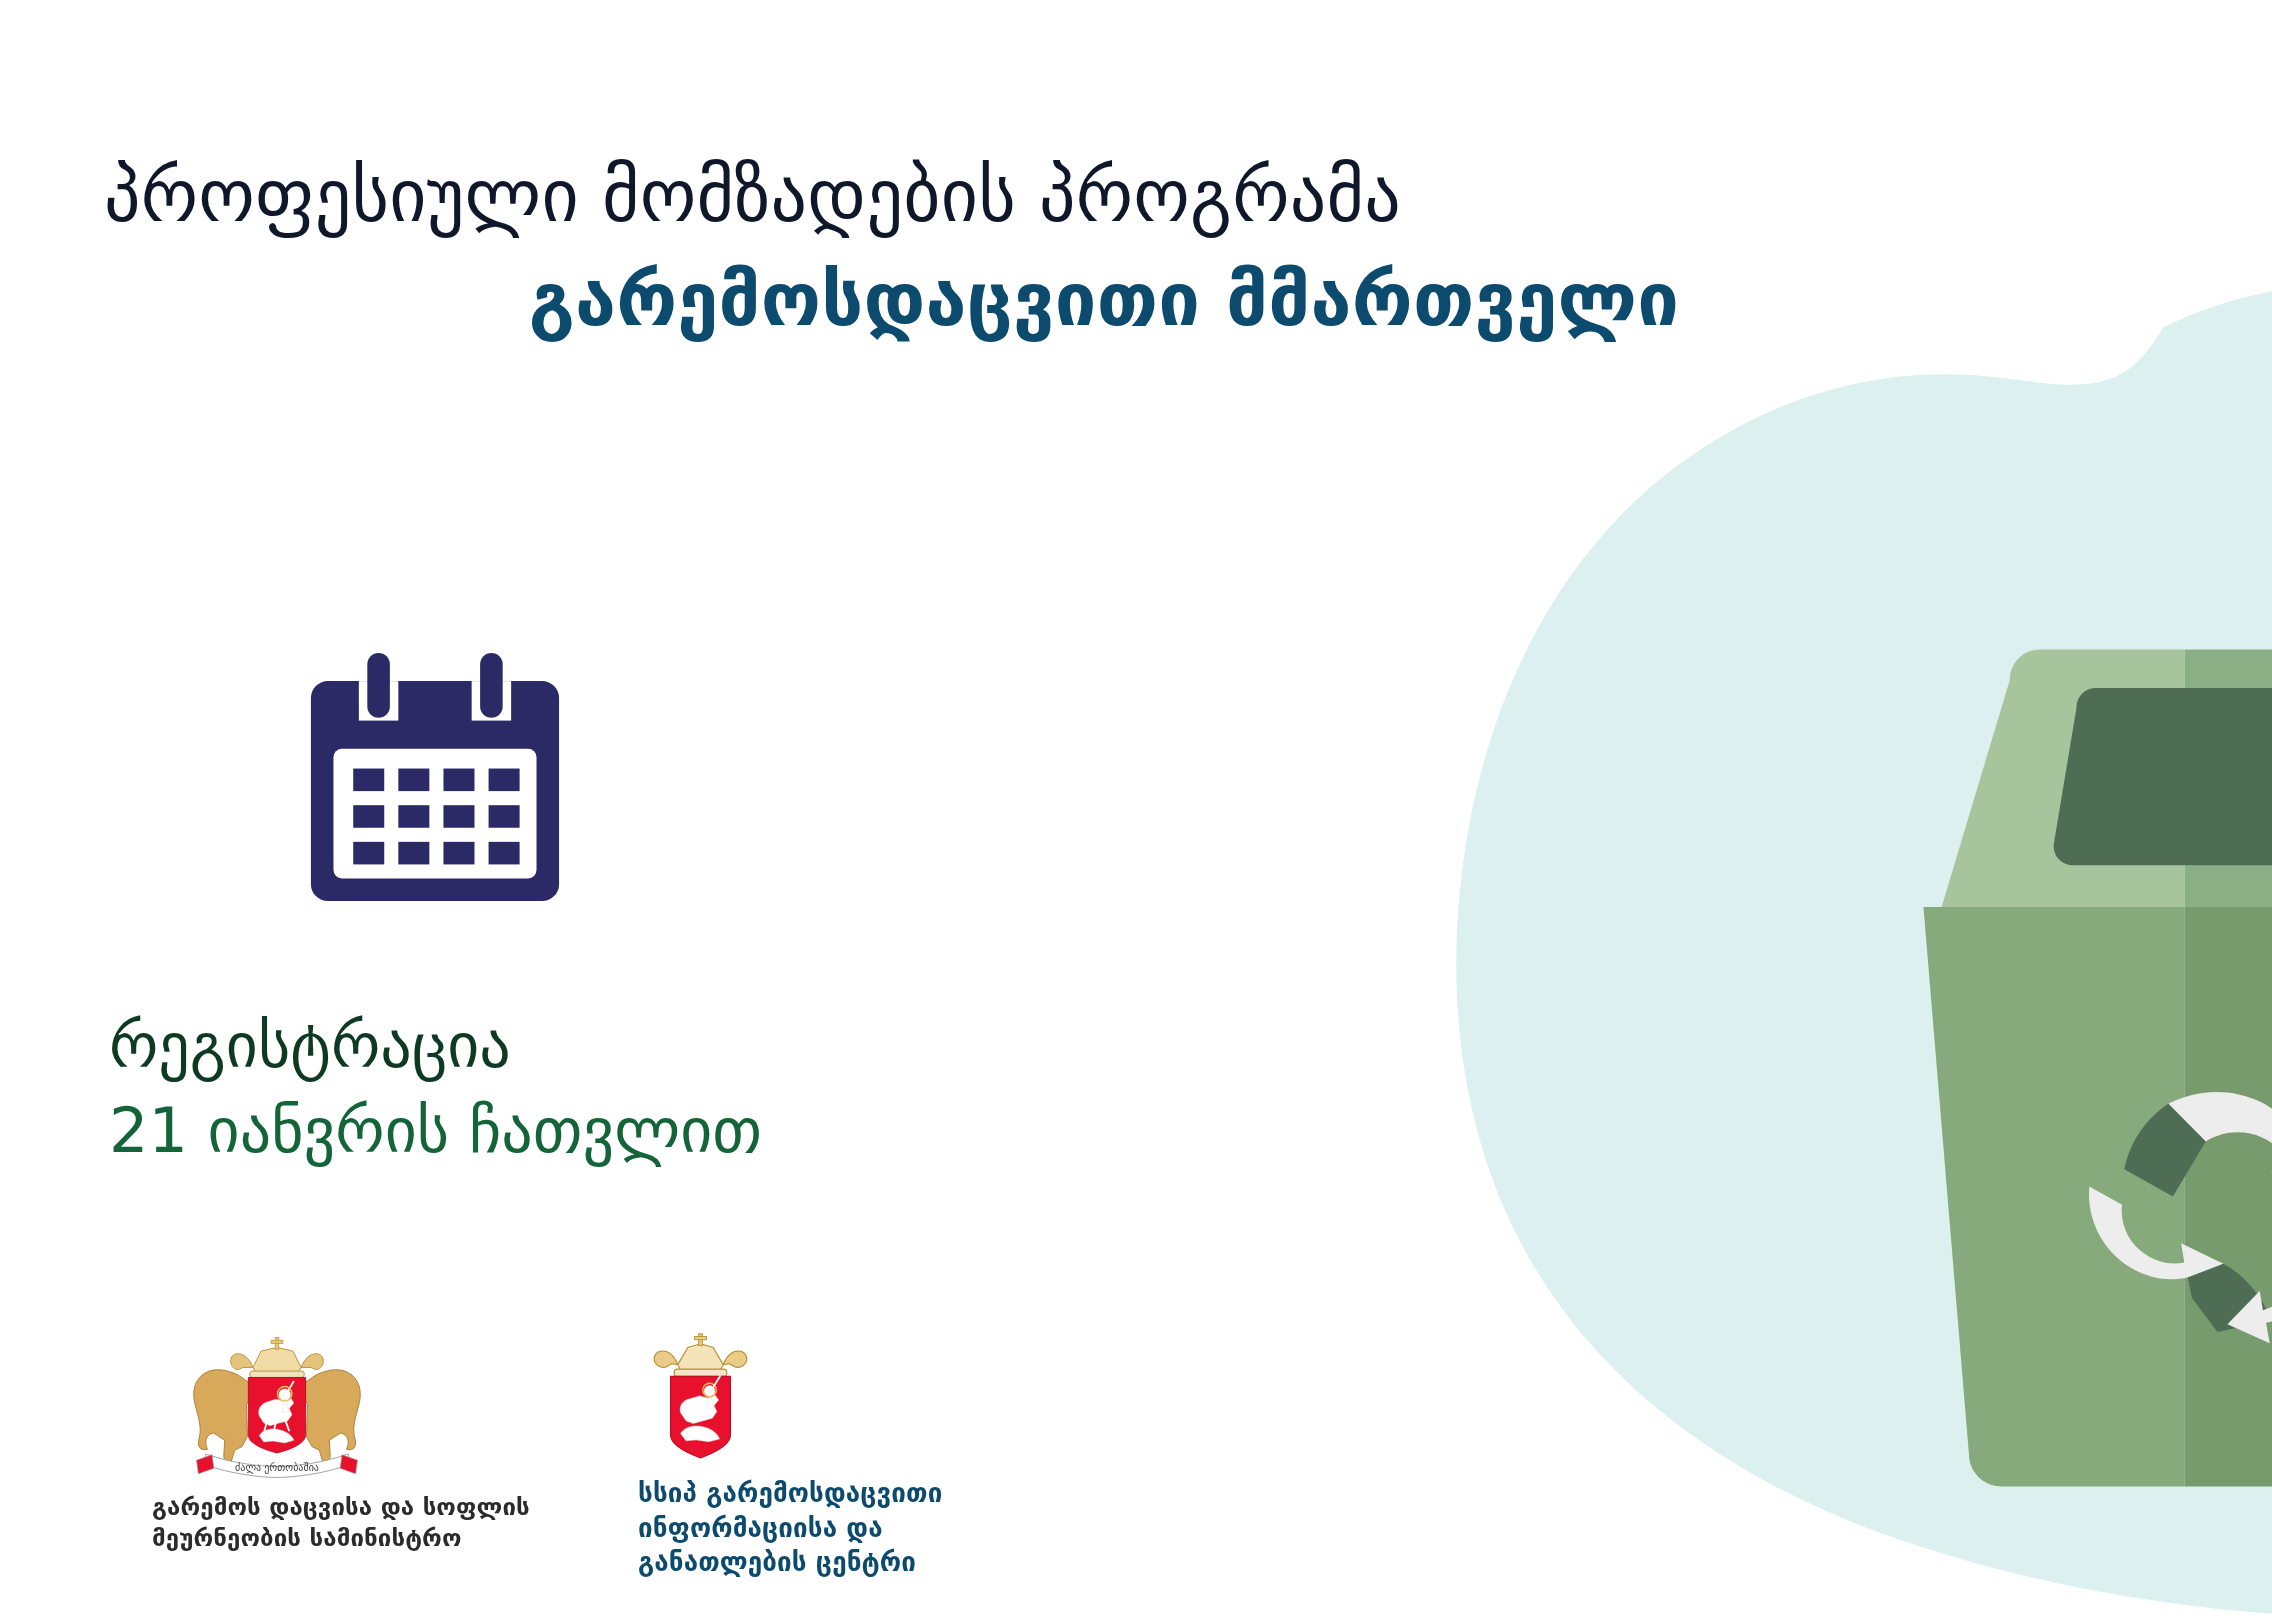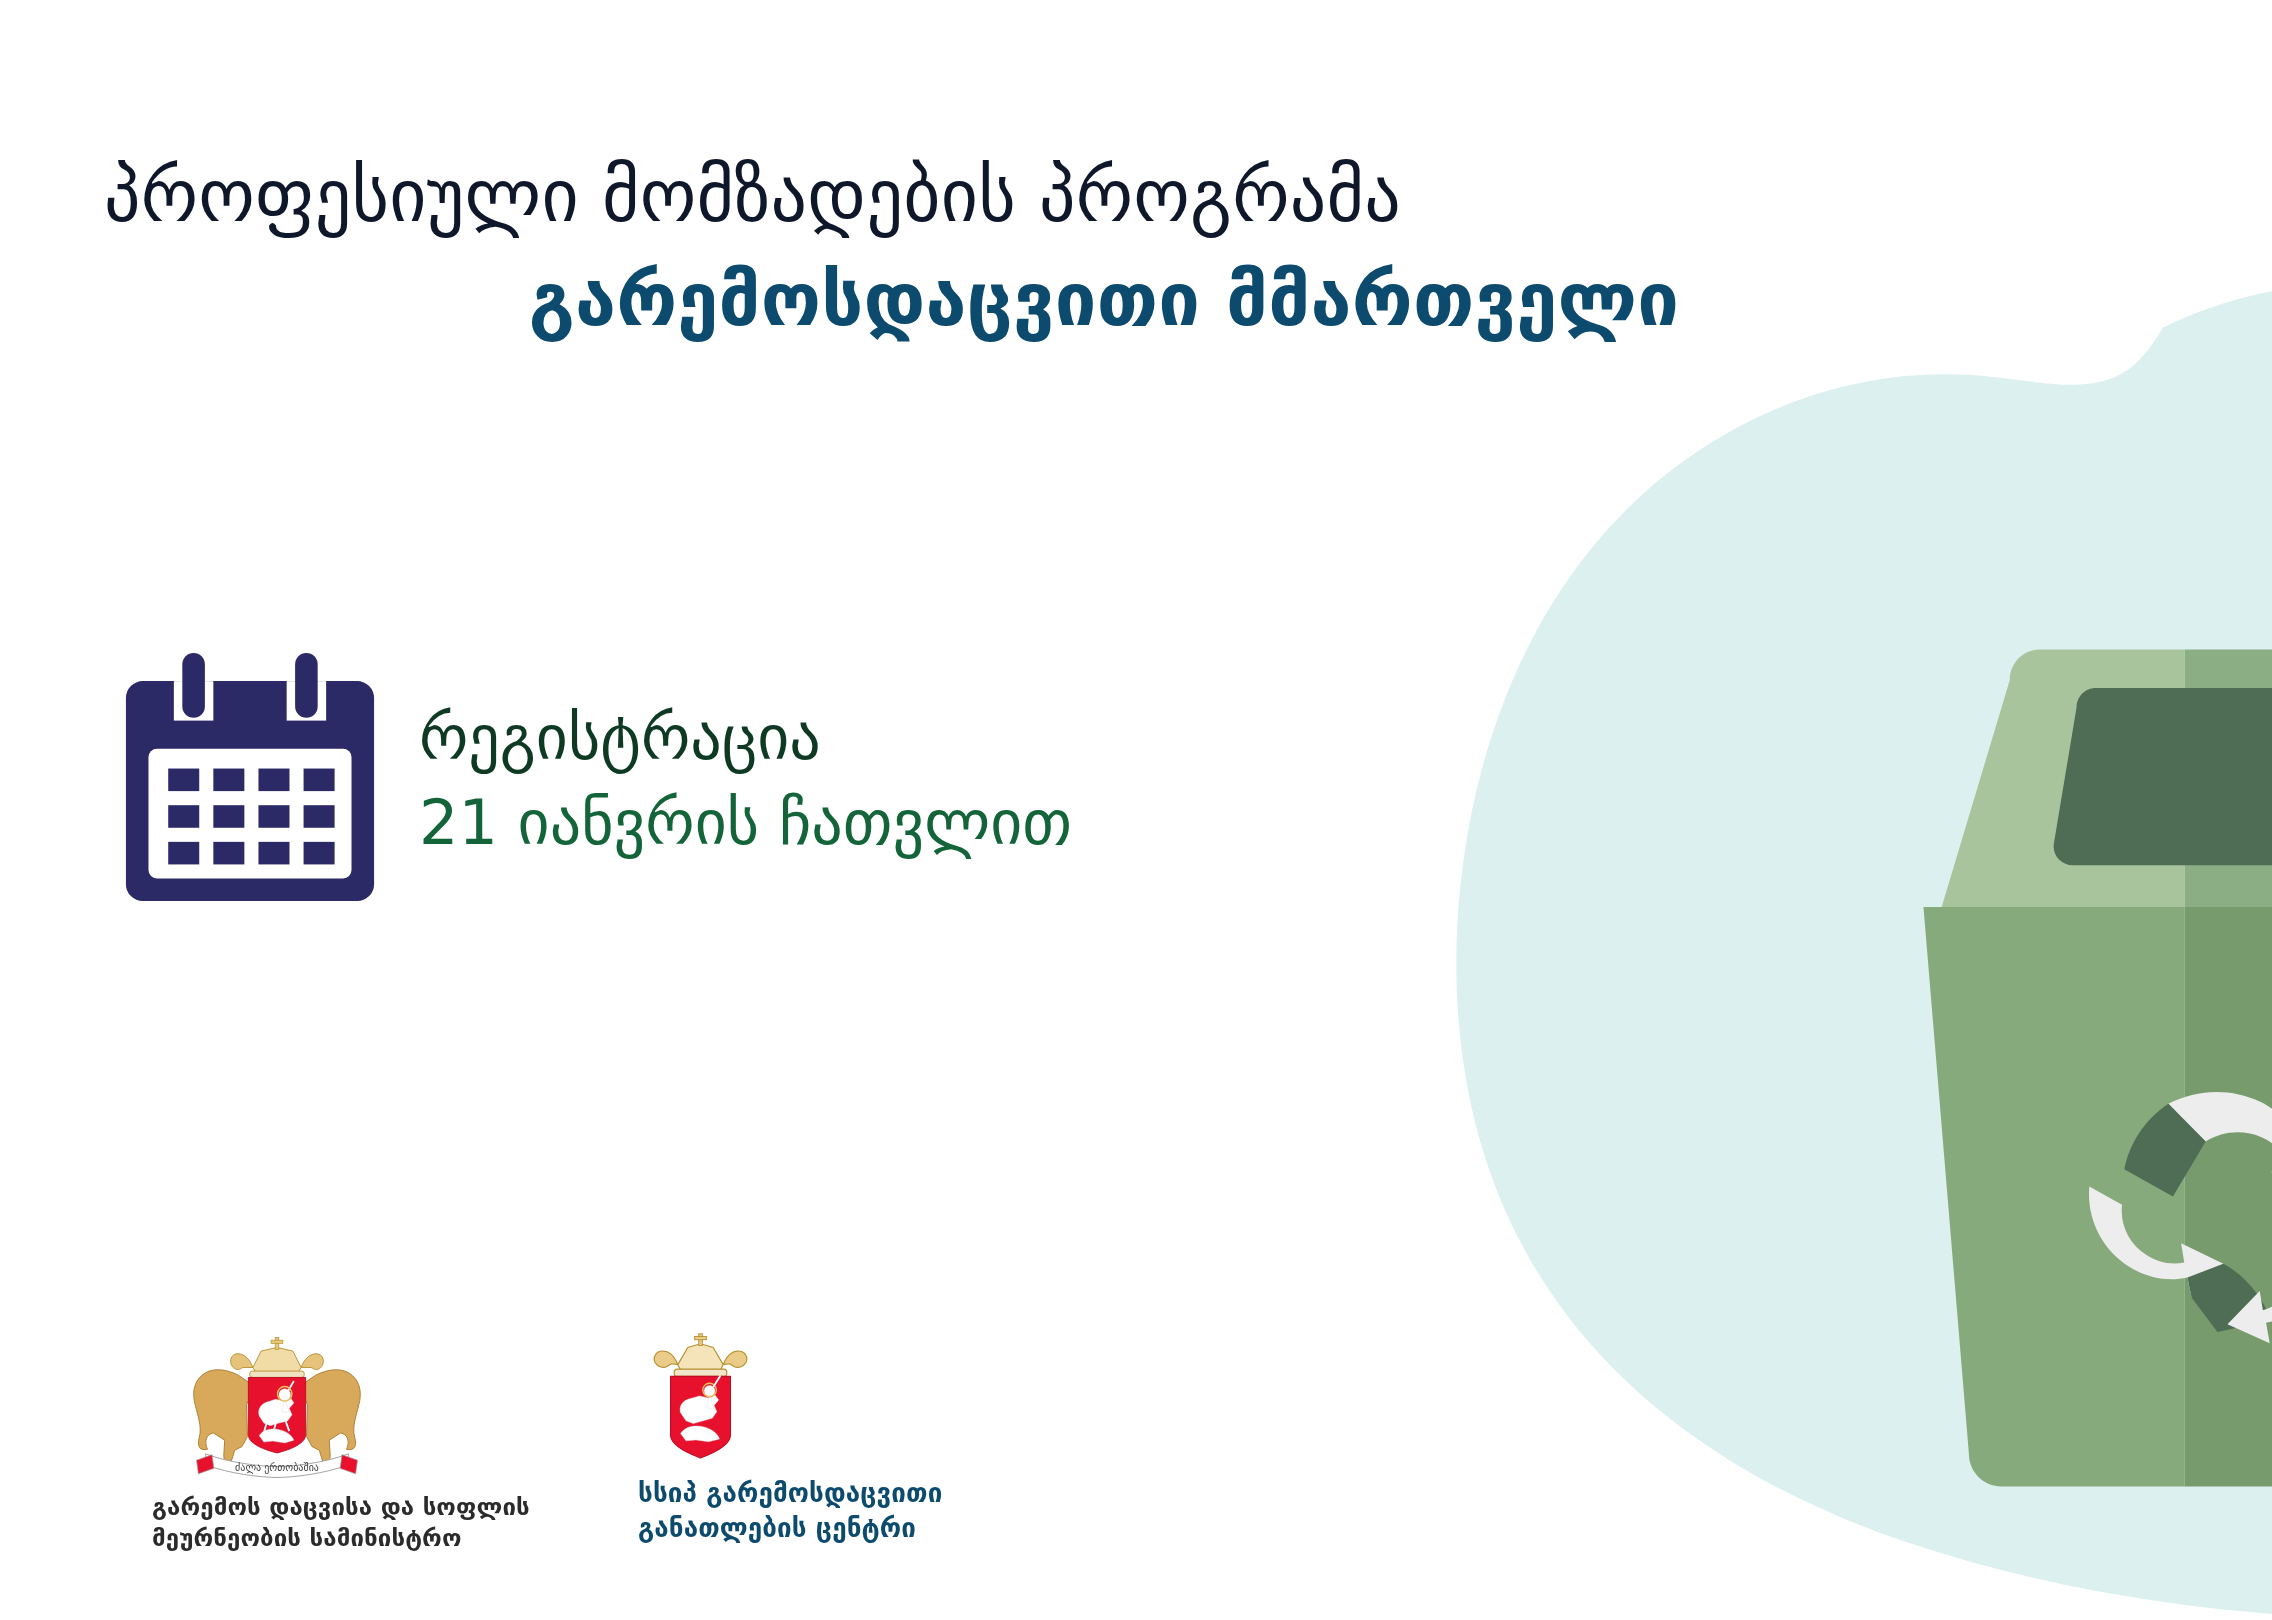--- a/index.html
+++ b/index.html
@@ -29,21 +29,21 @@
   }
   .title-line2 {
     font-size:74px; line-height:1.28;
     color:#0c4a6e; font-weight:700; letter-spacing:0.2px;
     white-space:nowrap; margin-top:10px;text-align:center;
   }
 
   
   .reg-block {
     position:absolute; left:109px; top:636px;
-    display:flex; align-items:center; gap:28px;
+    display:flex; align-items:center; gap:80px;flex-direction:column;
   }
   .cal-icon { width:282px; height:282px; flex:0 0 282px; }
   .reg-text { padding-top:8.2px; }
   .reg-label {
     font-size:62px; line-height:1.3; color:#0E3A23;
     font-weight:400; white-space:nowrap;
   }
   .reg-date {
     font-size:62px; line-height:1.3; color:#14643A;
     font-weight:400; white-space:nowrap; margin-top:4.5px;
@@ -262,17 +262,18 @@
         <path d="M140 138 L133 168 L150 168 Z"></path>
       </g>
       <circle cx="140" cy="128" r="15" fill="none" stroke="#E8C35A" stroke-width="3"></circle>
       <path d="M148 122 L164 96" stroke="#FFFFFF" stroke-width="4"></path>
       <path d="M76 224 C86 208 108 204 130 210 C146 215 158 224 162 236
                L138 242 L110 238 L88 240 Z" fill="#FFFFFF" stroke="#E0E0E0" stroke-width="1"></path>
     </svg>
 
     <div class="logo-caption center-cap">
       <span class="cap-line">სსიპ გარემოსდაცვითი</span>
+      <span class="cap-line">ინფორმაციისა და</span>
       <span class="cap-line">განათლების ცენტრი</span>
     </div>
   </div>
 </div>
 
 
 </body></html>

